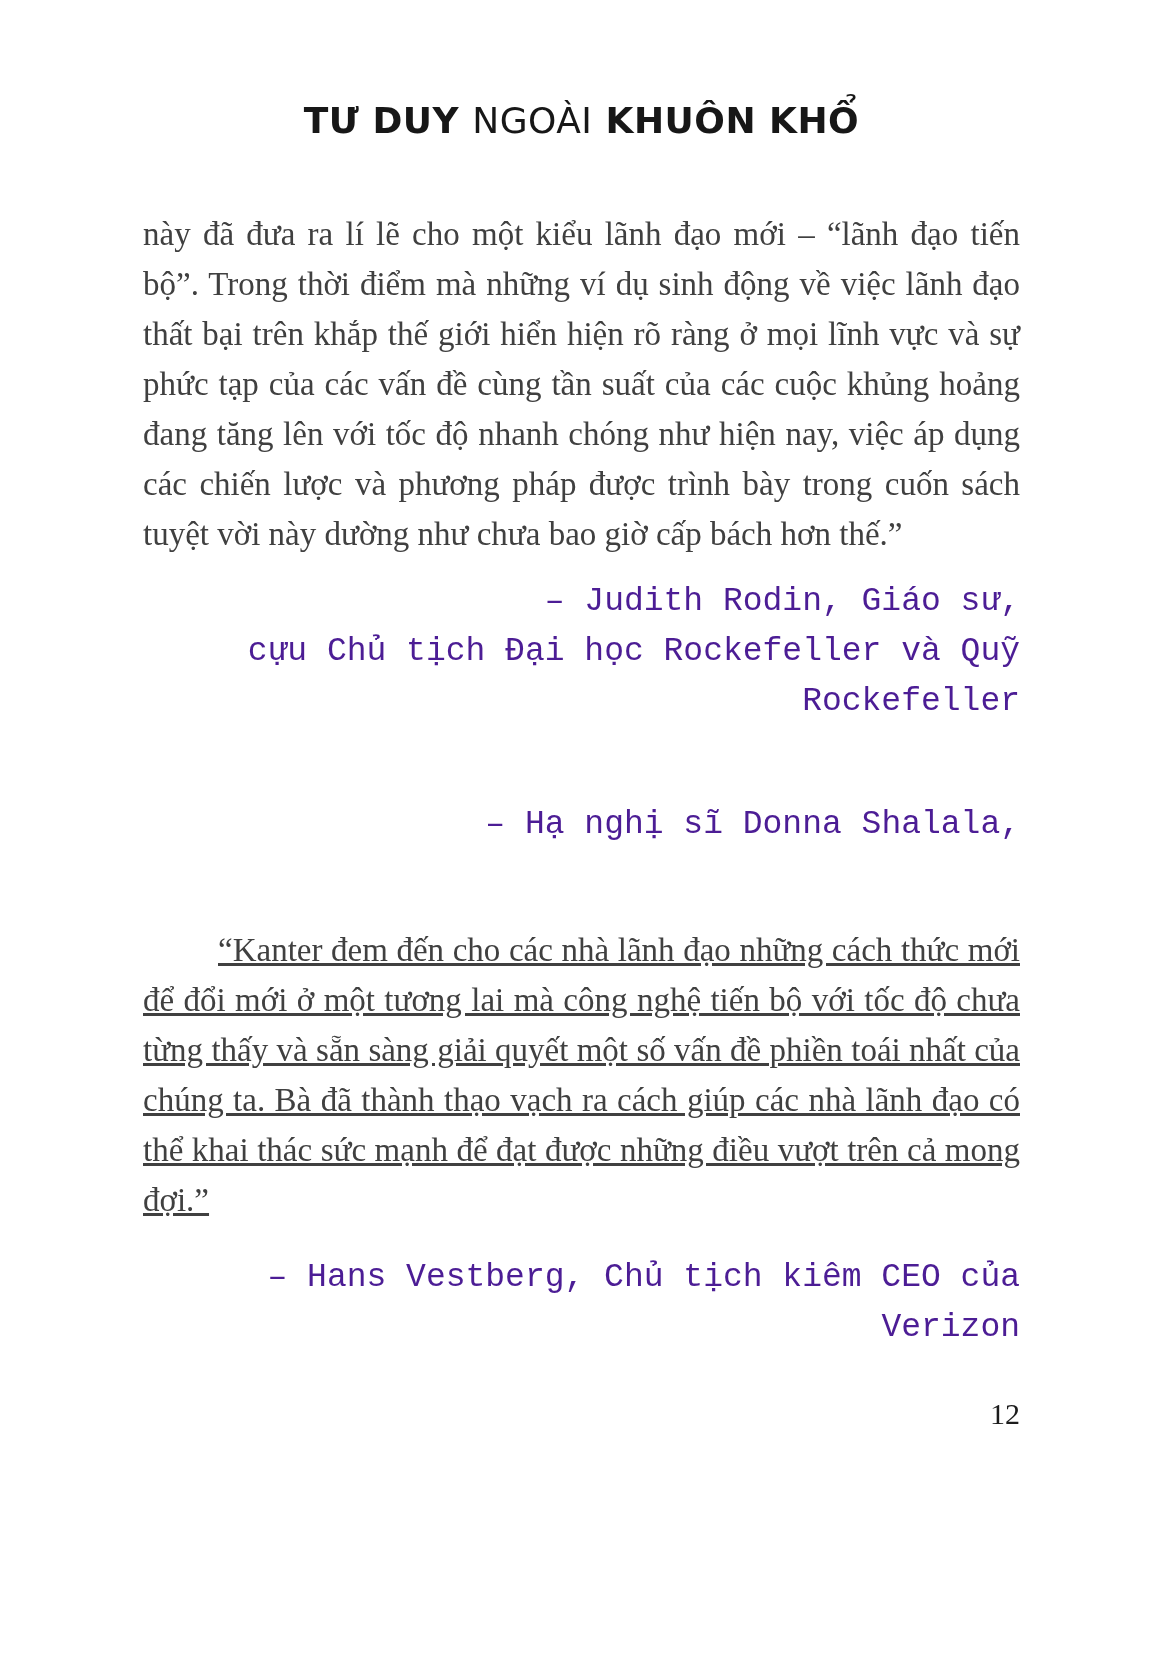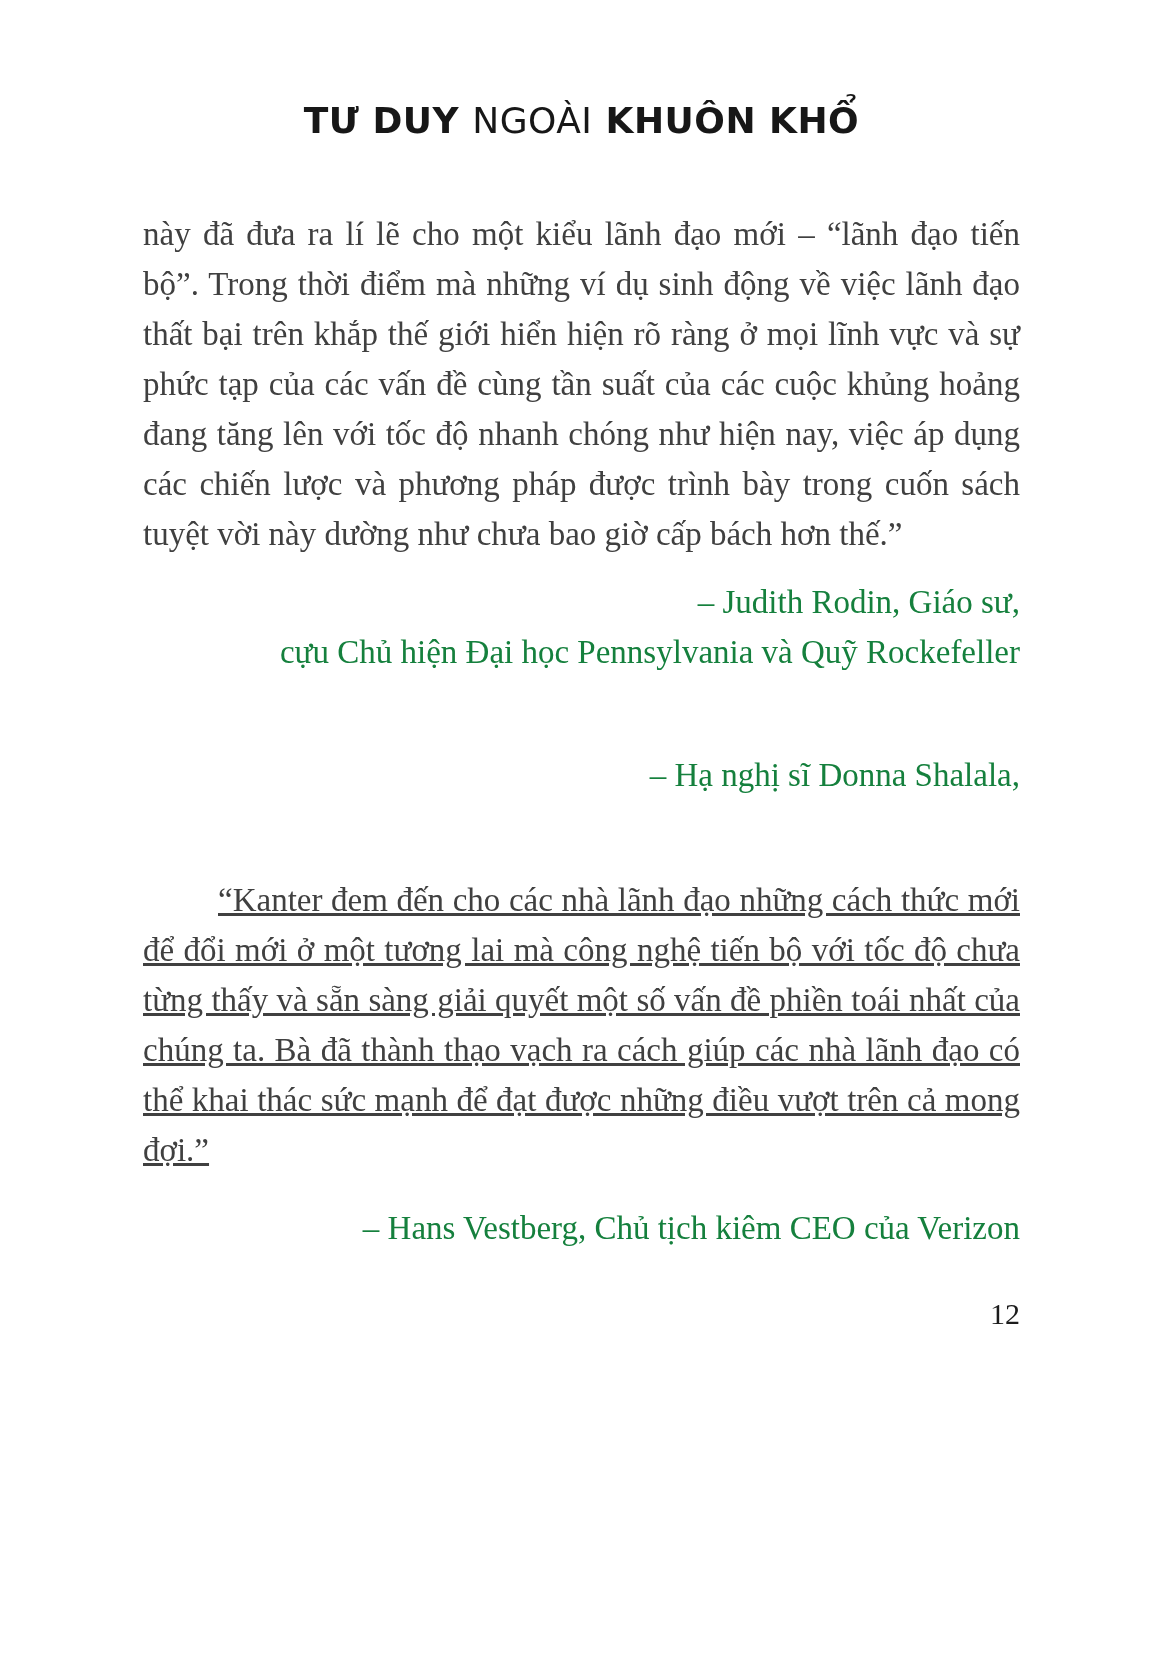--- a/index.html
+++ b/index.html
@@ -31,25 +31,25 @@
   .para {
     margin: 0;
     font-family: "Liberation Serif", "DejaVu Serif", serif;
     font-size: 33px;
     line-height: 50px;
     text-align: justify;
     color: #404040;
   }
   .para.indent { text-indent: 75px; }
   .attribution {
-    font-family: Liberation Serif, serif;
+    font-family: Liberation Mono, monospace;
     font-size: 33px;
     line-height: 50px;
     text-align: right;
-    color: #15803d;
+    color: #4c1d95;
   }
   .p1   { margin-bottom: 18px; }
   .att1 { margin-bottom: 73px; }
   .p2   { margin-bottom: 5px;  }
   .att2 { margin-bottom: 75px; }
   .p3   { margin-bottom: 28px; text-decoration: underline; }
   .page-number {
     margin-top: 44px;
     text-align: right;
     font-family: "Liberation Serif", "DejaVu Serif", serif;
@@ -61,21 +61,21 @@
 <body>
 
 <div class="page">
 
   <h1 class="header"><span class="bold">TƯ DUY</span> <span class="light">NGOÀI</span> <span class="bold">KHUÔN KHỔ</span></h1>
 
   <p class="para p1">này đã đưa ra lí lẽ cho một kiểu lãnh đạo mới – “lãnh đạo tiến bộ”. Trong thời điểm mà những ví dụ sinh động về việc lãnh đạo thất bại trên khắp thế giới hiển hiện rõ ràng ở mọi lĩnh vực và sự phức tạp của các vấn đề cùng tần suất của các cuộc khủng hoảng đang tăng lên với tốc độ nhanh chóng như hiện nay, việc áp dụng các chiến lược và phương pháp được trình bày trong cuốn sách tuyệt vời này dường như chưa bao giờ cấp bách hơn thế.”</p>
 
   <div class="attribution att1">
     <div>– Judith Rodin, Giáo sư,</div>
-    <div>cựu Chủ hiện Đại học Pennsylvania và Quỹ Rockefeller</div>
+    <div>cựu Chủ tịch Đại học Rockefeller và Quỹ Rockefeller</div>
   </div>
 
 
   <div class="attribution att2">
     <div>– Hạ nghị sĩ Donna Shalala,</div>
   </div>
 
   <p class="para indent p3">“Kanter đem đến cho các nhà lãnh đạo những cách thức mới để đổi mới ở một tương lai mà công nghệ tiến bộ với tốc độ chưa từng thấy và sẵn sàng giải quyết một số vấn đề phiền toái nhất của chúng ta. Bà đã thành thạo vạch ra cách giúp các nhà lãnh đạo có thể khai thác sức mạnh để đạt được những điều vượt trên cả mong đợi.”</p>
 
   <div class="attribution att3">

